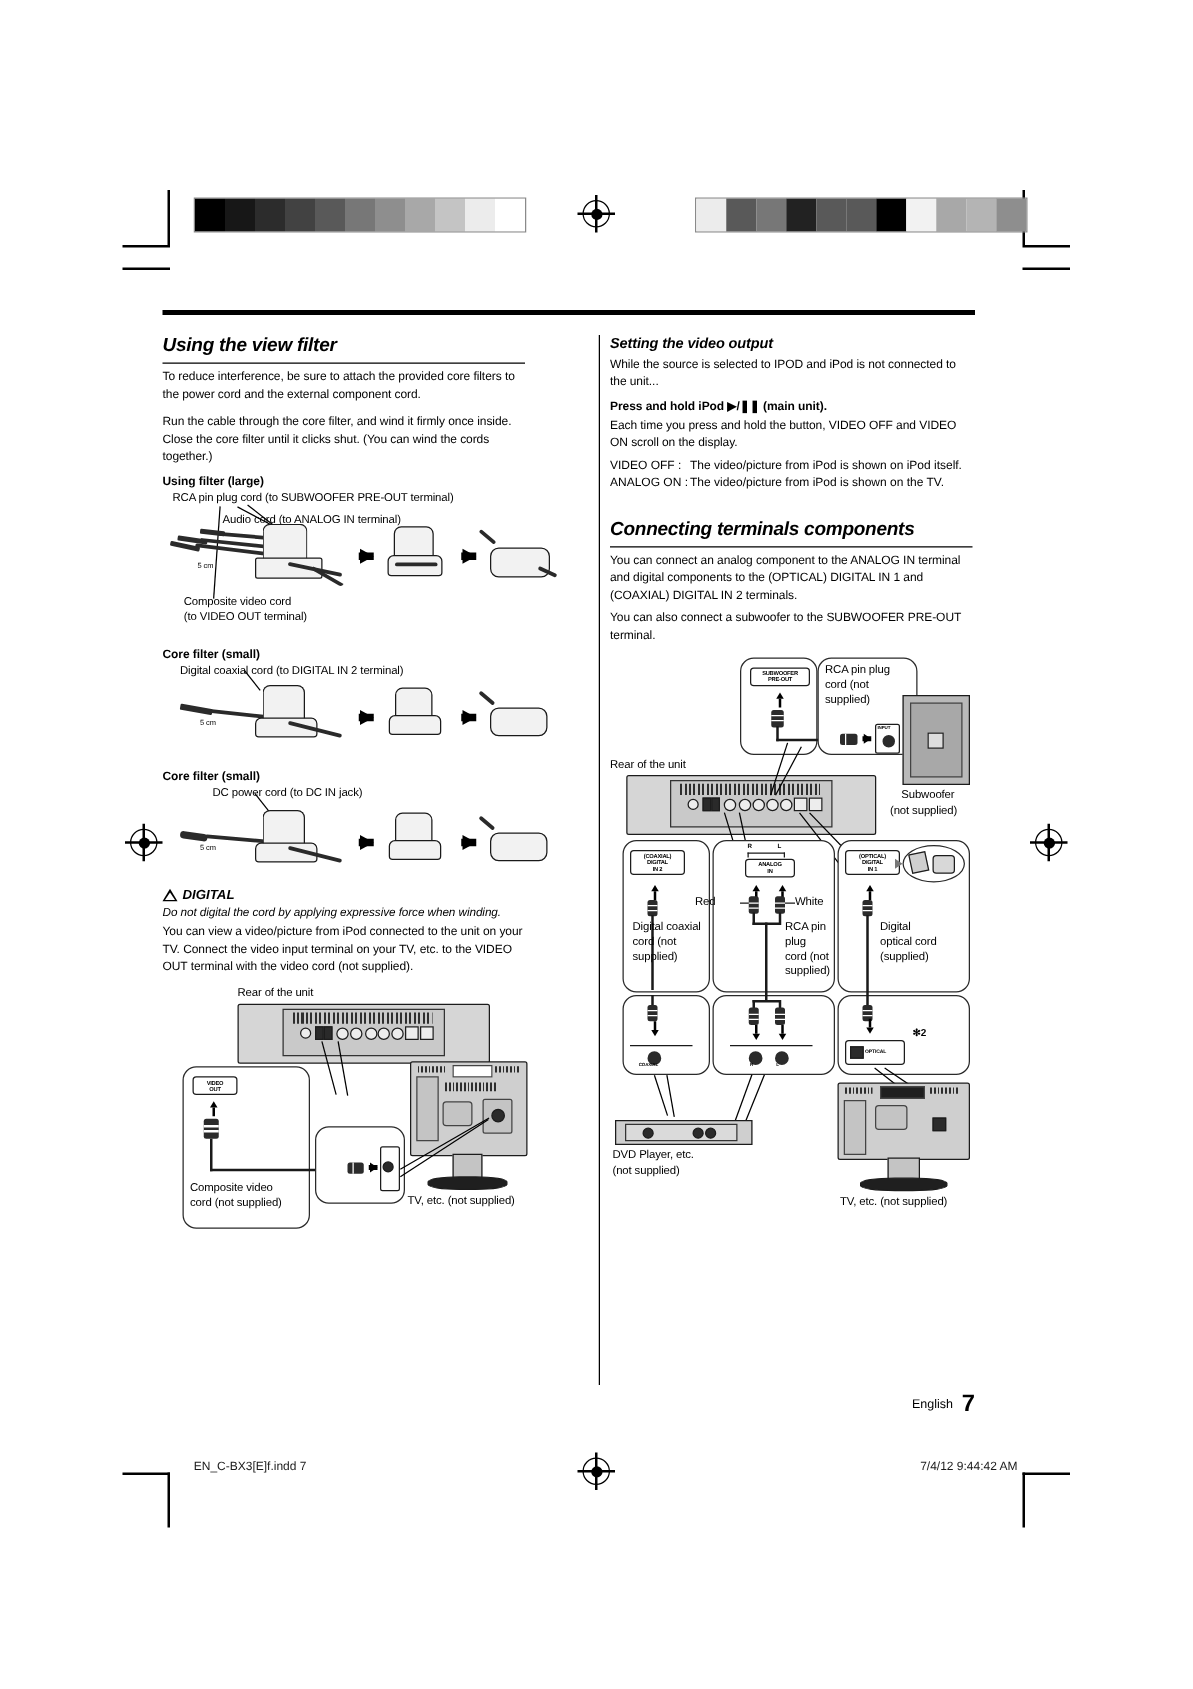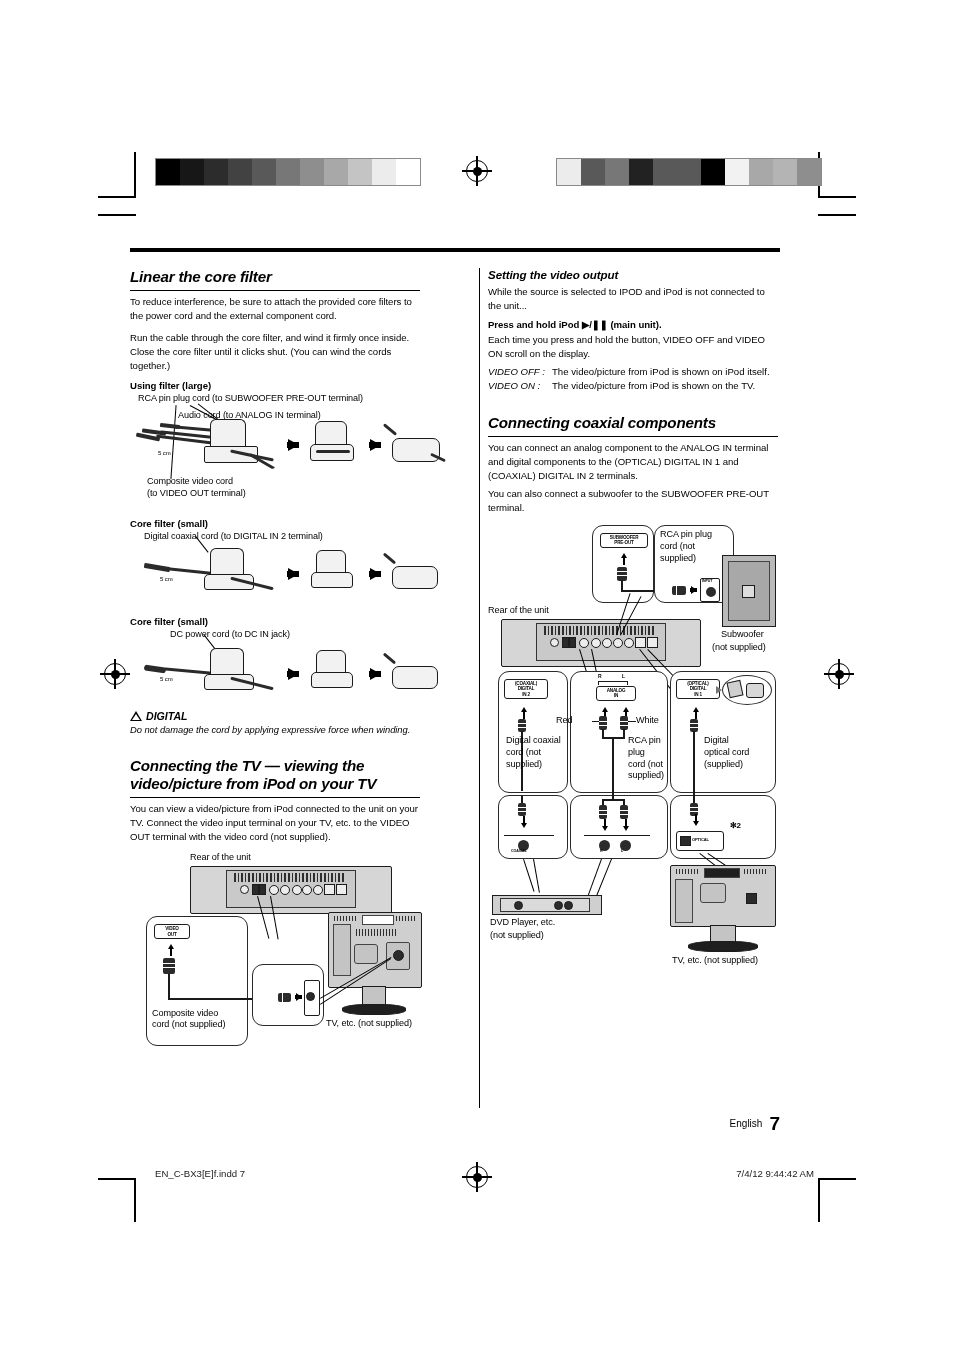--- a/index.html
+++ b/index.html
@@ -136,21 +136,21 @@
     font-size: 9.4px;
     font-style: italic;
     margin: 2px 0 0 0;
     letter-spacing: -0.05px;
   }
   .defrow {
     font-size: 9.6px;
     line-height: 1.45;
     display: flex;
   }
-  .defrow .k { width: 64px; flex: none; font-style: italic; }
+  .defrow .k { width: 64px; flex: none; }
 
   
   .fig { position: relative; }
   .figtxt {
     position: absolute;
     font-size: 9.1px;
     line-height: 1.3;
     letter-spacing: -0.1px;
     white-space: nowrap;
   }
@@ -416,21 +416,21 @@
     <span style="background: rgb(168, 168, 168);"></span>
     <span style="background: rgb(180, 180, 180);"></span>
     <span style="background: rgb(142, 142, 142);"></span>
   </div>
 
 <div class="top-rule"></div>
 <div class="col-divider"></div>
 
 <div class="col col-left">
 
-  <h2 class="sec">Linear the core filter</h2>
+  <h2 class="sec">Using the view filter</h2>
   <p class="body">To reduce interference, be sure to attach the provided core filters to the power cord and the external component cord.</p>
   <p class="body">Run the cable through the core filter, and wind it firmly once inside. Close the core filter until it clicks shut. (You can wind the cords together.)</p>
 
   <div class="lbl-bold">Using filter (large)</div>
 
   <div class="fig" style="height:118px;">
     <div class="figtxt" style="left:8px; top:-1px;">RCA pin plug cord (to SUBWOOFER PRE-OUT terminal)</div>
     <div class="figtxt" style="left:48px; top:16px;">Audio cord (to ANALOG IN terminal)</div>
     <div class="figtxt wrap" style="left:17px; top:82px; line-height:1.25;">
       <span>Composite video cord</span><br>
@@ -512,23 +512,22 @@
         <span class="tail"></span>
       </div>
     <div class="clamp" style="left:262px; top:36px; width:44px; height:21px; border-radius:7px;"></div>
     <div class="cord" style="left:252px; top:27px; width:15px; height:3px; transform:rotate(40deg);"></div>
   </div>
 
   <div class="caution-title">
     <span class="warn-tri"></span>
     <span>DIGITAL</span>
   </div>
-  <p class="caution-text">Do not damage the cord by applying expressive force when winding.</p>
-
-  <h2 class="sec" style="margin-top:22px;">Connecting the TV — viewing the video/picture from iPod on your TV</h2>
+  <p class="caution-text">Do not digital the cord by applying expressive force when winding.</p>
+
   <p class="body">You can view a video/picture from iPod connected to the unit on your TV. Connect the video input terminal on your TV, etc. to the VIDEO OUT terminal with the video cord (not supplied).</p>
 
   <div class="fig" style="height:200px; margin-top:4px;">
     <div class="figtxt" style="left:60px; top:0px;">Rear of the unit</div>
 
     <div class="unit-rear" style="left:60px; top:14px; width:200px; height:46px;"></div>
     <div class="unit-inner" style="left:96px; top:18px; width:128px; height:36px;"></div>
     <div class="vents" style="left:104px; top:21px; width:112px; height:9px;"></div>
     <div class="jack" style="left:110px; top:33px; width:7px; height:7px;"></div>
     <div class="jack-sq" style="left:122px; top:32px; width:5px; height:9px; background:#2a2a2a;"></div>
@@ -595,25 +594,25 @@
 
   <h3 class="sub">Setting the video output</h3>
   <p class="body tight">While the source is selected to IPOD and iPod is not connected to the unit...</p>
   <div class="lbl-bold">Press and hold iPod ▶/❚❚ (main unit).</div>
   <p class="body tight" style="margin-top:1px;">Each time you press and hold the button, VIDEO OFF and VIDEO ON scroll on the display.</p>
   <div class="defrow">
     <span class="k">VIDEO OFF :</span>
     <span>The video/picture from iPod is shown on iPod itself.</span>
   </div>
   <div class="defrow">
-    <span class="k">VIDEO ON :</span>
+    <span class="k">ANALOG ON :</span>
     <span>The video/picture from iPod is shown on the TV.</span>
   </div>
 
-  <h2 class="sec" style="margin-top:22px;">Connecting coaxial components</h2>
+  <h2 class="sec" style="margin-top:22px;">Connecting terminals components</h2>
   <p class="body tight">You can connect an analog component to the ANALOG IN terminal and digital components to the (OPTICAL) DIGITAL IN 1 and (COAXIAL) DIGITAL IN 2 terminals.</p>
   <p class="body" style="margin-top:0;">You can also connect a subwoofer to the SUBWOOFER PRE-OUT terminal.</p>
 
   <div class="fig" style="height:450px; margin-top:2px;">
 
     <div class="callout" style="left:104px; top:2px; width:60px; height:76px;"></div>
     <div class="termlbl" style="left:112px; top:10px; width:44px;">
       <span>SUBWOOFER</span><br>
       <span>PRE-OUT</span>
     </div>

